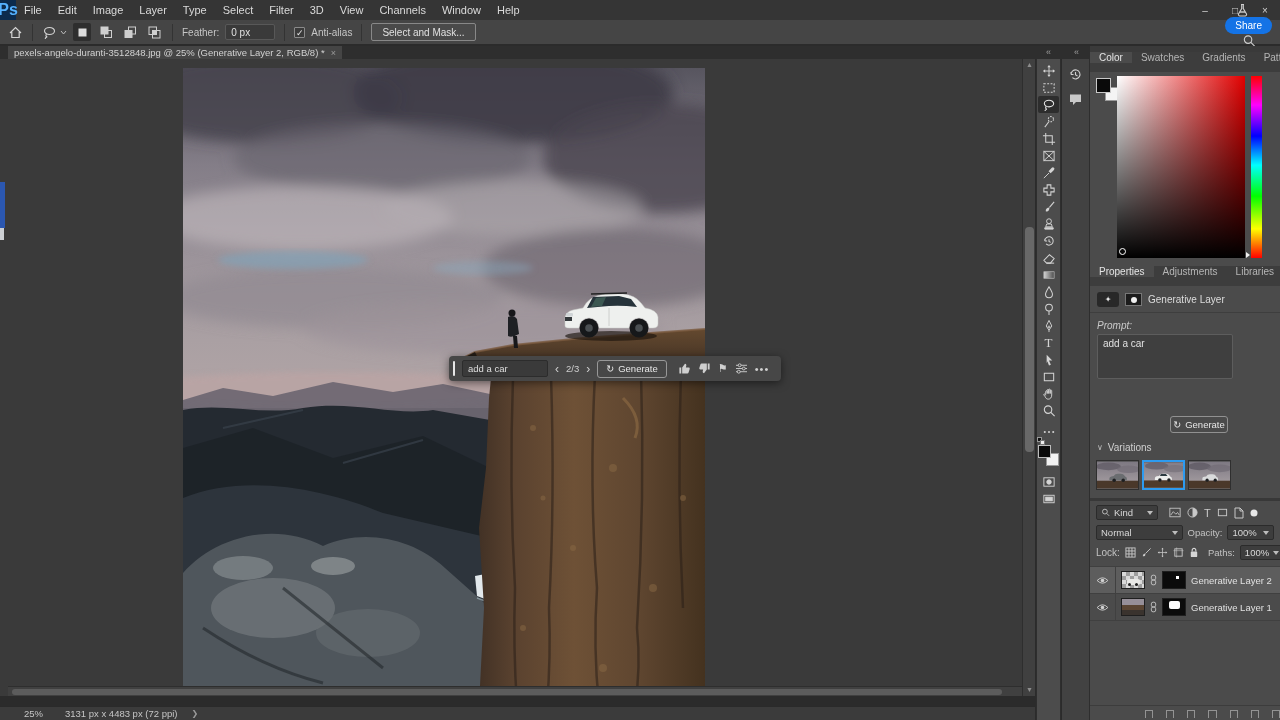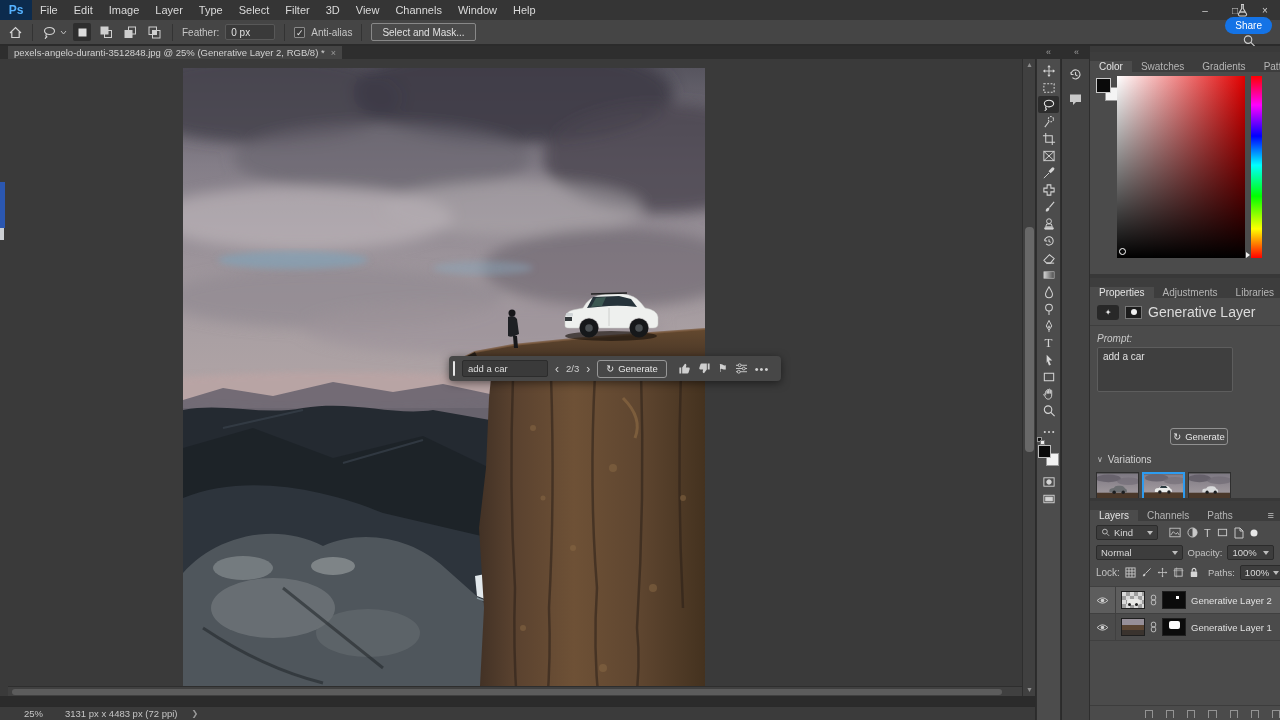--- a/index.html
+++ b/index.html
@@ -5,21 +5,21 @@
   * { margin:0; padding:0; box-sizing:border-box; }
   html,body { width:1280px; height:720px; overflow:hidden; background:#2b2b2b; }
   body { font-family:"Liberation Sans", sans-serif; color:#d6d6d6; font-size:11px; position:relative; }
   .abs { position:absolute; }
   .flex { display:flex; align-items:center;flex-direction:column; }
   svg { display:block; }
   .icon { display:inline-flex; align-items:center; justify-content:center; }
 
   
   .titlebar { left:0; top:0; width:1280px; height:20px; background:#353535; display:flex; align-items:center; }
-  .ps-logo { width:32px; height:20px; background:#0c2b4d; color:#55b2ff; font-size:12px; font-weight:bold;
+  .ps-logo { width:16px; height:20px; background:#0c2b4d; color:#55b2ff; font-size:16px; font-weight:bold;
              display:flex; align-items:center; justify-content:center; }
   .menu-item { padding:0 8px; height:20px; line-height:20px; font-size:11px; color:#dadada; cursor:default; }
   .win-controls { margin-left:auto; display:flex; height:20px; }
   .win-btn { width:30px; height:20px; display:flex; align-items:center; justify-content:center; color:#cfcfcf; font-size:10px; }
 
   .optionsbar { left:0; top:20px; width:1280px; height:25px; background:#454545; border-bottom:1px solid #2b2b2b;
                 display:flex; align-items:center; gap:6px; padding:0 8px; }
   .opt-sep { width:1px; height:17px; background:#333; margin:0 3px; }
   .mode-btn { width:18px; height:18px; display:flex; align-items:center; justify-content:center; border-radius:2px; }
   .mode-btn.active { background:#2e2e2e; }
@@ -79,21 +79,21 @@
   .mini-fg { position:absolute; left:0; top:0; width:5px; height:5px; background:#111; border:1px solid #999; }
   .mini-bg { position:absolute; left:3px; top:3px; width:5px; height:5px; background:#eee; border:1px solid #777; }
 
   
   .minidock { left:1062px; top:59px; width:28px; height:661px; background:#424242; border-right:1px solid #2e2e2e;
               display:flex; flex-direction:column; align-items:center; gap:10px; padding-top:8px; }
 
   
   .panels { left:1090px; top:46px; width:190px; height:674px; background:#3a3a3a; }
   .panel { position:absolute; left:0; width:190px; background:#4b4b4b; }
-  .ptabs { display:flex; height:20px; background:#3d3d3d; align-items:flex-end; }
+  .ptabs { display:flex; height:20px; background:#3d3d3d; align-items:flex-start; }
   .ptab { padding:0 9px; font-size:10px; display:flex; align-items:center; color:#b5b5b5; }
   .ptab.active { background:#4b4b4b; color:#e4e4e4; }
   .pmenu { margin-left:auto; color:#c0c0c0; font-size:11px; padding:0 6px; display:flex; align-items:center; }
 
   .color-field { position:absolute; left:27px; top:24px; width:128px; height:182px;
     background: linear-gradient(to top, #000, rgba(0,0,0,0)), linear-gradient(to right, #fff, #e10000); }
   .hue-bar { position:absolute; left:161px; top:24px; width:11px; height:182px;
     background: linear-gradient(to bottom,#f00 0%,#f0f 16%,#00f 33%,#0ff 49%,#0f0 66%,#ff0 84%,#f00 100%); }
   .picker-ring { position:absolute; left:2px; top:172px; width:7px; height:7px; border:1px solid #fff; border-radius:50%; }
   .hue-marker { position:absolute; left:156px; top:200px; width:0; height:0;
@@ -600,33 +600,33 @@
       </div>
     <div class="color-field">
       <span class="picker-ring"></span>
     </div>
     <div class="hue-bar"></div>
     <span class="hue-marker"></span>
   </div>
 
   <div class="gap-strip" style="top:228px"></div>
 
-  <div class="panel" style="top:232px;height:264px">
+  <div class="panel" style="top:220px;height:264px">
     <div class="ptabs">
       <span class="ptab active">Properties</span>
       <span class="ptab">Adjustments</span>
       <span class="ptab">Libraries</span>
 
     </div>
     <div class="props-header">
       <span class="gen-badge">✦</span>
       <span class="mask-chip">
           <span class="dot"></span>
         </span>
-      <span style="font-size:14px;color:#dcdcdc">Generative Layer</span>
+      <span style="font-size:10px;color:#dcdcdc">Generative Layer</span>
     </div>
     <div class="prompt-label">Prompt:</div>
     <div class="prompt-box">add a car</div>
     <div class="gen-btn2" style="top:150px">
       <span>↻</span>
       <span>Generate</span>
     </div>
     <div class="variations-row" style="position:absolute;top:176px;left:0">
       <span style="font-size:8px;color:#bdbdbd">∨</span>
       <span>Variations</span>
@@ -683,26 +683,20 @@
           <circle cx="19" cy="19.5" r="1.7" fill="#1d1f21"></circle>
             <circle cx="27.5" cy="19.5" r="1.7" fill="#1d1f21"></circle>
           </svg>
       </div>
     </div>
   </div>
 
   <div class="gap-strip" style="top:452px"></div>
 
   <div class="panel" style="top:455px;height:219px">
-    <div class="ptabs">
-      <span class="ptab active">Layers</span>
-      <span class="ptab">Channels</span>
-      <span class="ptab">Paths</span>
-      <span class="pmenu">≡</span>
-    </div>
 
     <div class="lp-row" style="margin-top:4px">
       <span class="ddl" style="width:62px">
         <svg width="9" height="9" viewBox="0 0 15 15" fill="none" stroke="#bdbdbd" stroke-width="1.6">
           <circle cx="6.5" cy="6" r="4"></circle>
             <path d="M9.5 9l4 4"></path>
           </svg>
         <span>Kind</span>
         <span class="chevd"></span>
       </span>

